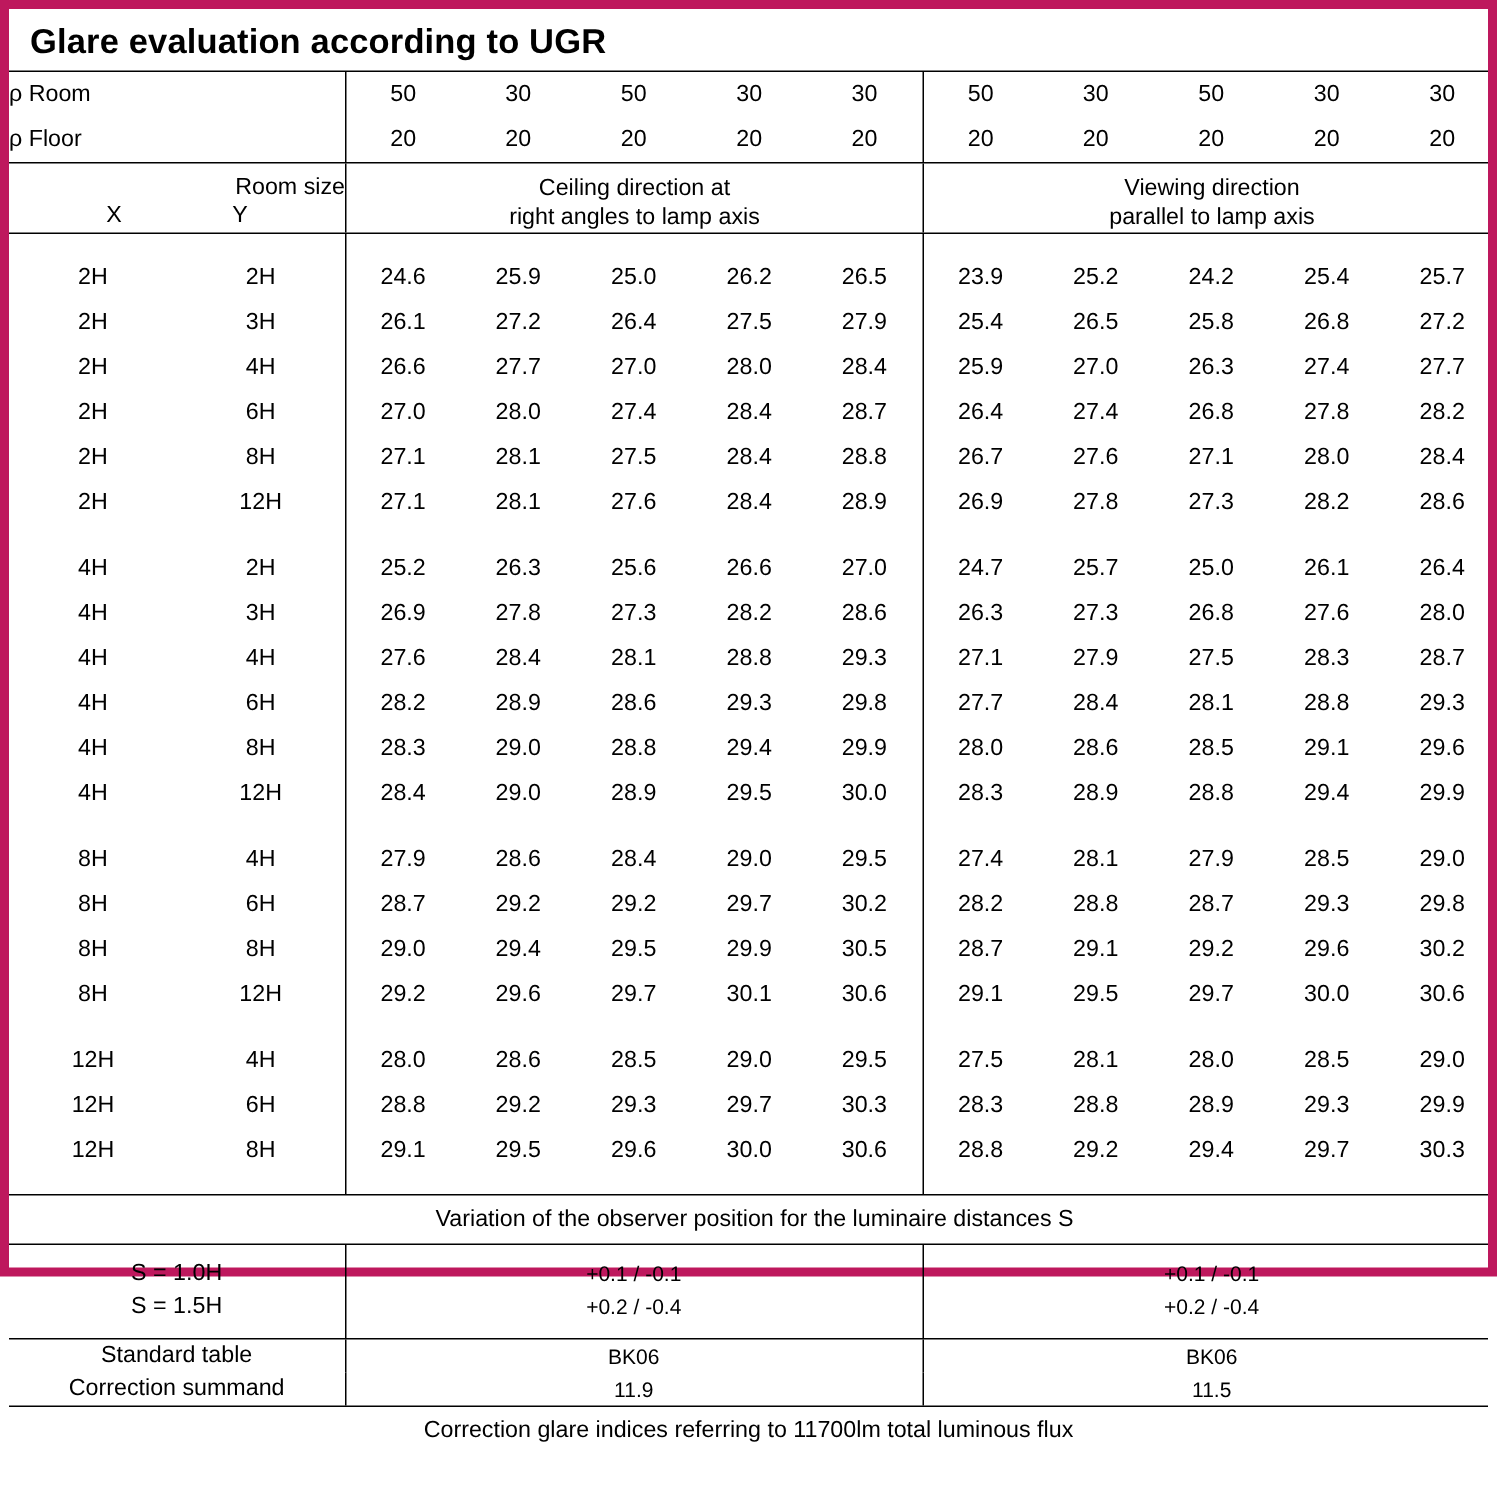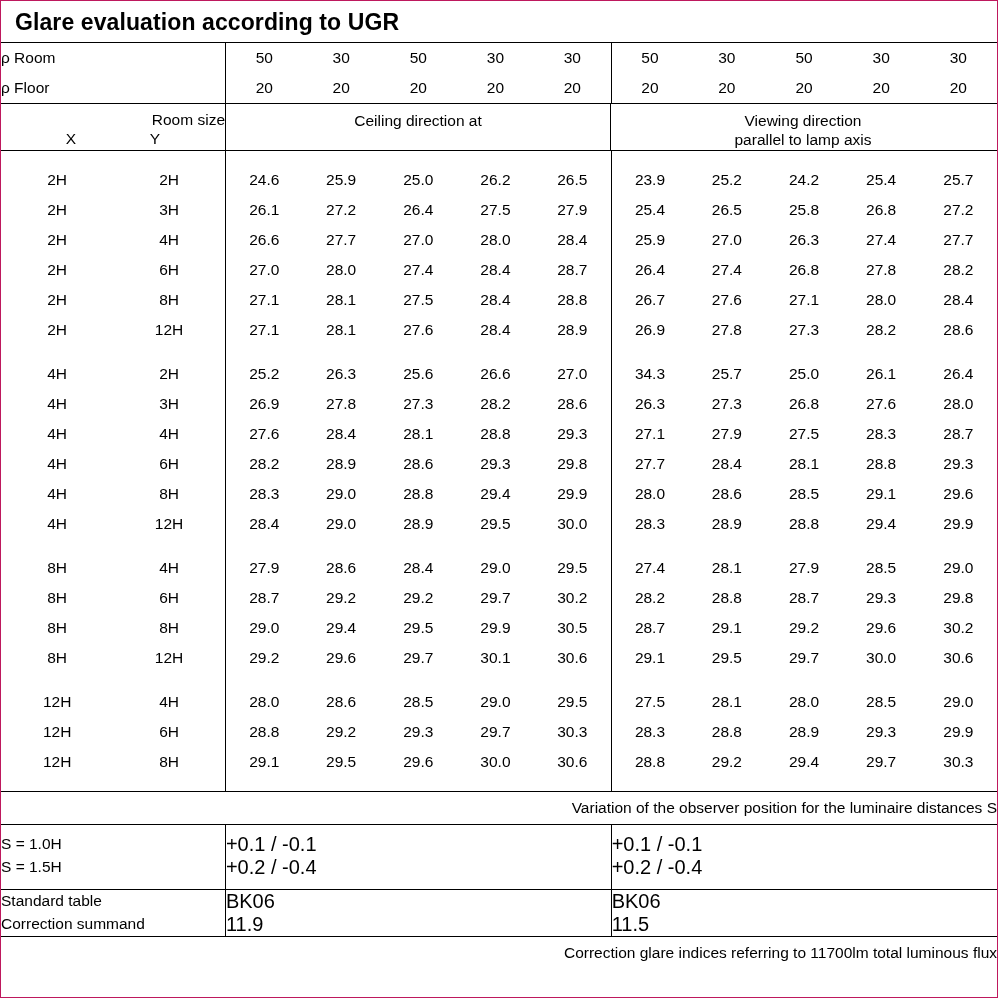--- a/index.html
+++ b/index.html
@@ -10,22 +10,22 @@
   body {
     width: 1000px;
     height: 1000px;
     font-family: "Liberation Sans", sans-serif;
     color: #000000;
     overflow: hidden;
   }
   #sheet {
     position: relative;
     width: 998px;
-    height: 998px;
-    border: 1px solid #be185d;
+    height: 851px;
+    border: 6px solid #be185d;
     box-sizing: border-box;
   }
   .title {
     font-size: 23px;
     font-weight: bold;
     padding: 8px 0 6px 14px;
     letter-spacing: 0.1px;
   }
   .rule {
     border-top: 1px solid #000000;
@@ -83,31 +83,32 @@
     width: 385px;
     box-sizing: border-box;
     text-align: center;
     padding-top: 7px;
     font-size: 15.5px;
     line-height: 1.25;
     border-left: 1px solid #000000;
   }
   .spacer-row td { height: 14px; }
   .centered-pair {
-    font-size: 20px;
+    text-align: center;
+    font-size: 14px;
   }
   .varblock td {
     height: 22px;
   }
   .s-label {
-    text-align: left;
+    text-align: center;
     font-size: 15.5px;
   }
   .note {
-    text-align: right;
+    text-align: center;
     padding-left: 10px;
     font-size: 15.5px;
     height: 32px;
   }
   .pad-top { padding-top: 10px; }
   .pad-bot { padding-bottom: 10px; }
 </style>
 </head>
 <body>
 
@@ -167,20 +168,21 @@
   <div class="hdr-wrap">
     <div class="hdr-roomsize">
       <span class="rs-title">Room size</span>
       <span class="hdr-xy">
         <span>X</span>
         <span>Y</span>
       </span>
     </div>
     <div class="hdr-dir">
       <div>Ceiling direction at</div>
+      <div>right angles to lamp axis</div>
     </div>
     <div class="hdr-dir">
       <div>Viewing direction</div>
       <div>parallel to lamp axis</div>
     </div>
   </div>
 
   <div class="rule"></div>
 
   <table class="grid">
@@ -312,21 +314,21 @@
           <td></td>
         </tr>
         <tr>
           <td class="num">4H</td>
           <td class="num">2H</td>
           <td class="num vline-left">25.2</td>
           <td class="num">26.3</td>
           <td class="num">25.6</td>
           <td class="num">26.6</td>
           <td class="num">27.0</td>
-          <td class="num vline-left">34.3</td>
+          <td class="num vline-left">24.7</td>
           <td class="num">25.7</td>
           <td class="num">25.0</td>
           <td class="num">26.1</td>
           <td class="num">26.4</td>
         </tr>
         <tr>
           <td class="num">4H</td>
           <td class="num">3H</td>
           <td class="num vline-left">26.9</td>
           <td class="num">27.8</td>

